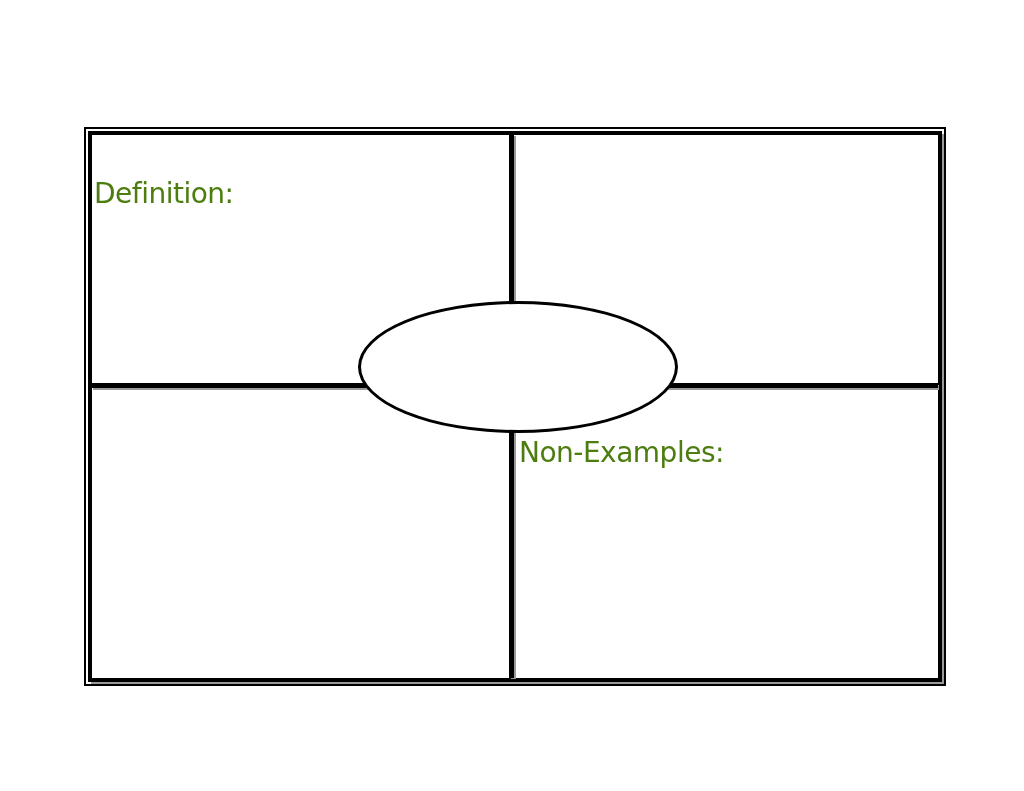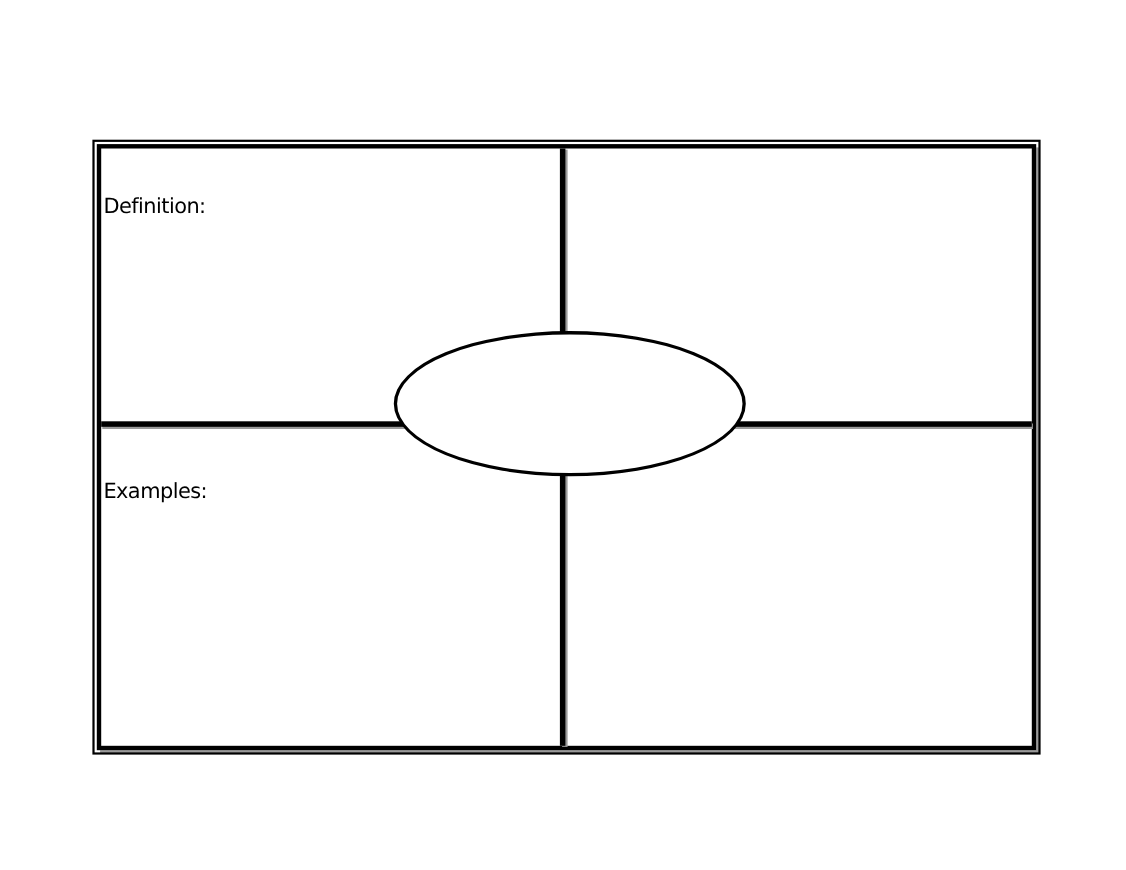--- a/index.html
+++ b/index.html
@@ -61,22 +61,22 @@
     border-radius: 50%;
     z-index: 2;
     display: flex;
     align-items: center;
     justify-content: center;
     font-size: 26px;
     color: #111111;
   }
   .quad-label {
     position: absolute;
-    font-size: 19px;
-    color: #000000;
+    font-size: 28px;
+    color: #4d7c0f;
     letter-spacing: -0.5px;
     white-space: nowrap;
     z-index: 3;
   }
   .label-definition    { left: 94px;  top: 177px; }
   .label-illustration  { left: 520px; top: 177px; }
   .label-examples      { left: 94px;  top: 436px; }
   .label-non-examples  { left: 519px; top: 436px; }
   .quad-area {
     position: absolute;
@@ -98,20 +98,20 @@
   <div class="divider-h"></div>
 
   <div class="quad-area area-top-left"></div>
   <div class="quad-area area-top-right"></div>
   <div class="quad-area area-bottom-left"></div>
   <div class="quad-area area-bottom-right"></div>
 
   <span class="quad-label label-definition">Definition:</span>
 
 
-  <span class="quad-label label-examples">Examples:</span>
 
+  <span class="quad-label label-non-examples">Non-Examples:</span>
 
   <div class="center-oval">
     <span></span>
   </div>
 
 </div>
 
 </body></html>

